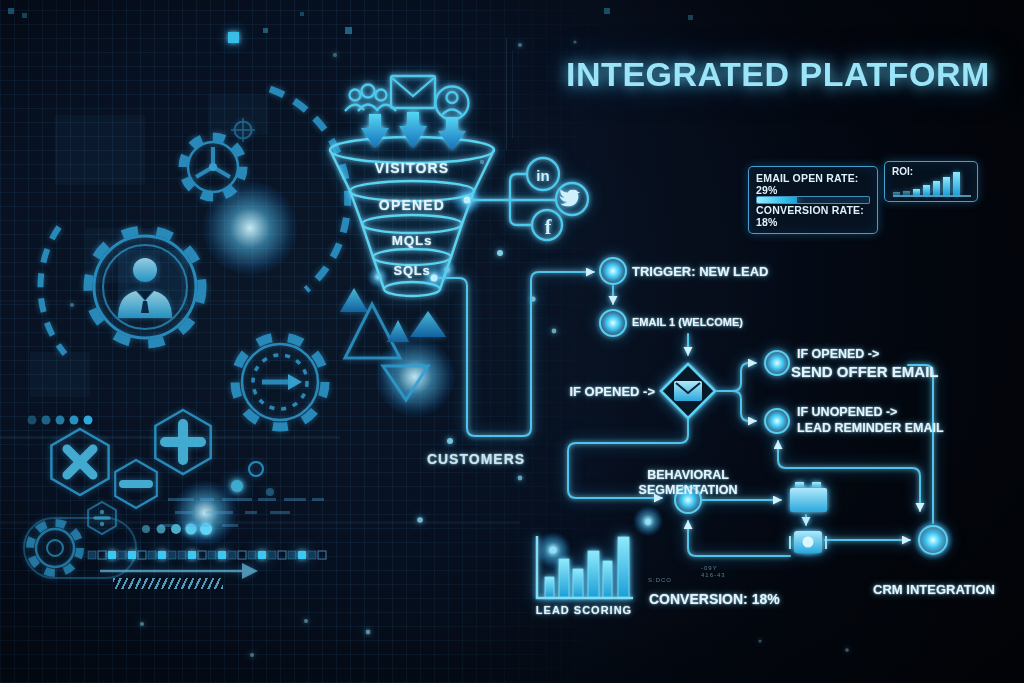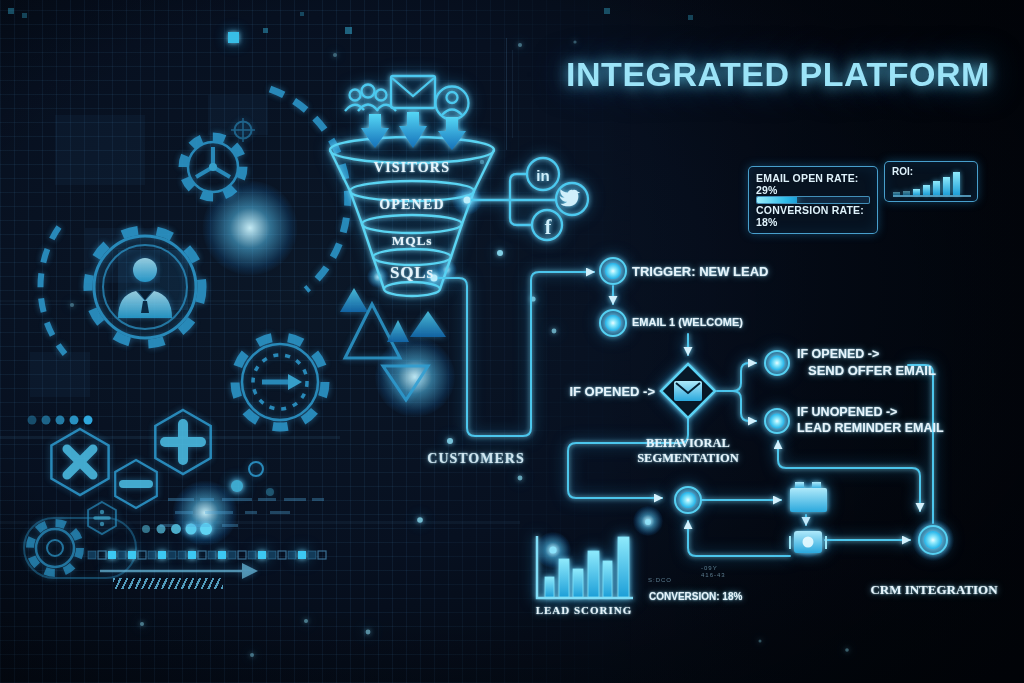--- a/index.html
+++ b/index.html
@@ -23,21 +23,21 @@
   svg{position:absolute;inset:0;}
   .ln{stroke:#4cc6ec;stroke-width:2;fill:none;stroke-linecap:round;}
   .fun{stroke:#5ad4f2;stroke-width:2.4;fill:none;}
   .soc{stroke:#4cc9ef;stroke-width:2.3;fill:none;}
   .ring{stroke:#55d0f2;stroke-width:2;fill:none;}
   .deco{stroke:#2f9fd4;fill:none;}
   .g1{filter:drop-shadow(0 0 2.5px rgba(130,225,255,.9)) drop-shadow(0 0 7px rgba(40,170,240,.55));}
   .g2{filter:drop-shadow(0 0 3px rgba(60,170,230,.55));}
   .lbl{position:absolute;font-weight:700;color:#e6f3fa;white-space:nowrap;
        text-shadow:0 0 7px rgba(120,215,255,.6),0 0 2px rgba(190,240,255,.9);}
-  .ctr{text-align:center;font-family:Liberation Serif, serif;}
+  .ctr{text-align:center;}
   .rgt{text-align:right;}
   #title{position:absolute;left:552px;top:52px;width:452px;text-align:center;
          font-size:34px;line-height:45px;font-weight:700;letter-spacing:.5px;color:#9ce4f8;
          text-shadow:0 0 14px rgba(110,220,255,.85),0 0 34px rgba(40,160,240,.5);}
   .statbox{position:absolute;border:1.5px solid rgba(85,185,235,.85);border-radius:5px;
            background:rgba(8,22,38,.72);
            box-shadow:0 0 10px rgba(40,160,230,.35), inset 0 0 14px rgba(30,120,190,.14);
            color:#dff2fb;font-weight:700;}
   #box-rates{left:748px;top:166px;width:130px;height:68px;padding:5px 7px;box-sizing:border-box;
              display:flex;flex-direction:column;justify-content:space-between;}
@@ -415,38 +415,38 @@
     </g>
   </svg>
 
   <div id="title">
     <div>INTEGRATED PLATFORM</div>
   </div>
 
   <div class="lbl ctr" style="left:362px;top:160px;width:100px;font-size:14px;letter-spacing:1.2px;">VISITORS</div>
   <div class="lbl ctr" style="left:362px;top:197px;width:100px;font-size:14px;letter-spacing:1.2px;">OPENED</div>
   <div class="lbl ctr" style="left:362px;top:233px;width:100px;font-size:13.5px;letter-spacing:.8px;">MQLs</div>
-  <div class="lbl ctr" style="left:362px;top:263px;width:100px;font-size:17px;letter-spacing:.8px;">SQLs</div>
+  <div class="lbl ctr" style="left:362px;top:263px;width:100px;font-size:13px;letter-spacing:.8px;">SQLs</div>
   <div class="lbl ctr" style="left:416px;top:451px;width:120px;font-size:14px;letter-spacing:1px;color:#cfe4ee;">CUSTOMERS</div>
 
   <div class="lbl" style="left:632px;top:264px;font-size:13px;">TRIGGER: NEW LEAD</div>
   <div class="lbl" style="left:632px;top:316px;font-size:11px;">EMAIL 1 (WELCOME)</div>
   <div class="lbl rgt" style="left:540px;top:384px;width:115px;font-size:13px;">IF OPENED -&gt;</div>
   <div class="lbl" style="left:797px;top:347px;font-size:12.5px;">IF OPENED -&gt;</div>
-  <div class="lbl" style="left:808px;top:363px;font-size:13px;">SEND OFFER EMAIL</div>
+  <div class="lbl" style="left:791px;top:363px;font-size:15px;">SEND OFFER EMAIL</div>
   <div class="lbl" style="left:797px;top:405px;font-size:12.5px;">IF UNOPENED -&gt;</div>
   <div class="lbl" style="left:797px;top:421px;font-size:12.5px;">LEAD REMINDER EMAIL</div>
-  <div class="lbl ctr" style="left:618px;top:436px;width:140px;font-size:12.5px;line-height:15px;">
+  <div class="lbl ctr" style="left:618px;top:468px;width:140px;font-size:12.5px;line-height:15px;">
     <div>BEHAVIORAL</div>
     <div>SEGMENTATION</div>
   </div>
   <div class="lbl ctr" style="left:853px;top:553px;width:162px;font-size:13px;margin-top:29px;">CRM INTEGRATION</div>
 
   <div class="lbl ctr" style="left:514px;top:604px;width:140px;font-size:11px;letter-spacing:1px;">LEAD SCORING</div>
-  <div class="lbl" style="left:649px;top:591px;font-size:10px;">CONVERSION: 18%</div>
+  <div class="lbl" style="left:649px;top:591px;font-size:14px;">CONVERSION: 18%</div>
   <div class="glitch" style="left:648px;top:577px;">S:DCO</div>
   <div class="glitch" style="left:701px;top:565px;">-09Y
 416-43</div>
   <div class="hatch"></div>
 
   <div class="statbox" id="box-rates">
     <div class="t">EMAIL OPEN RATE: 29%</div>
     <div id="prog-track">
       <div id="prog-fill" style="width: 36%;"></div>
     </div>

